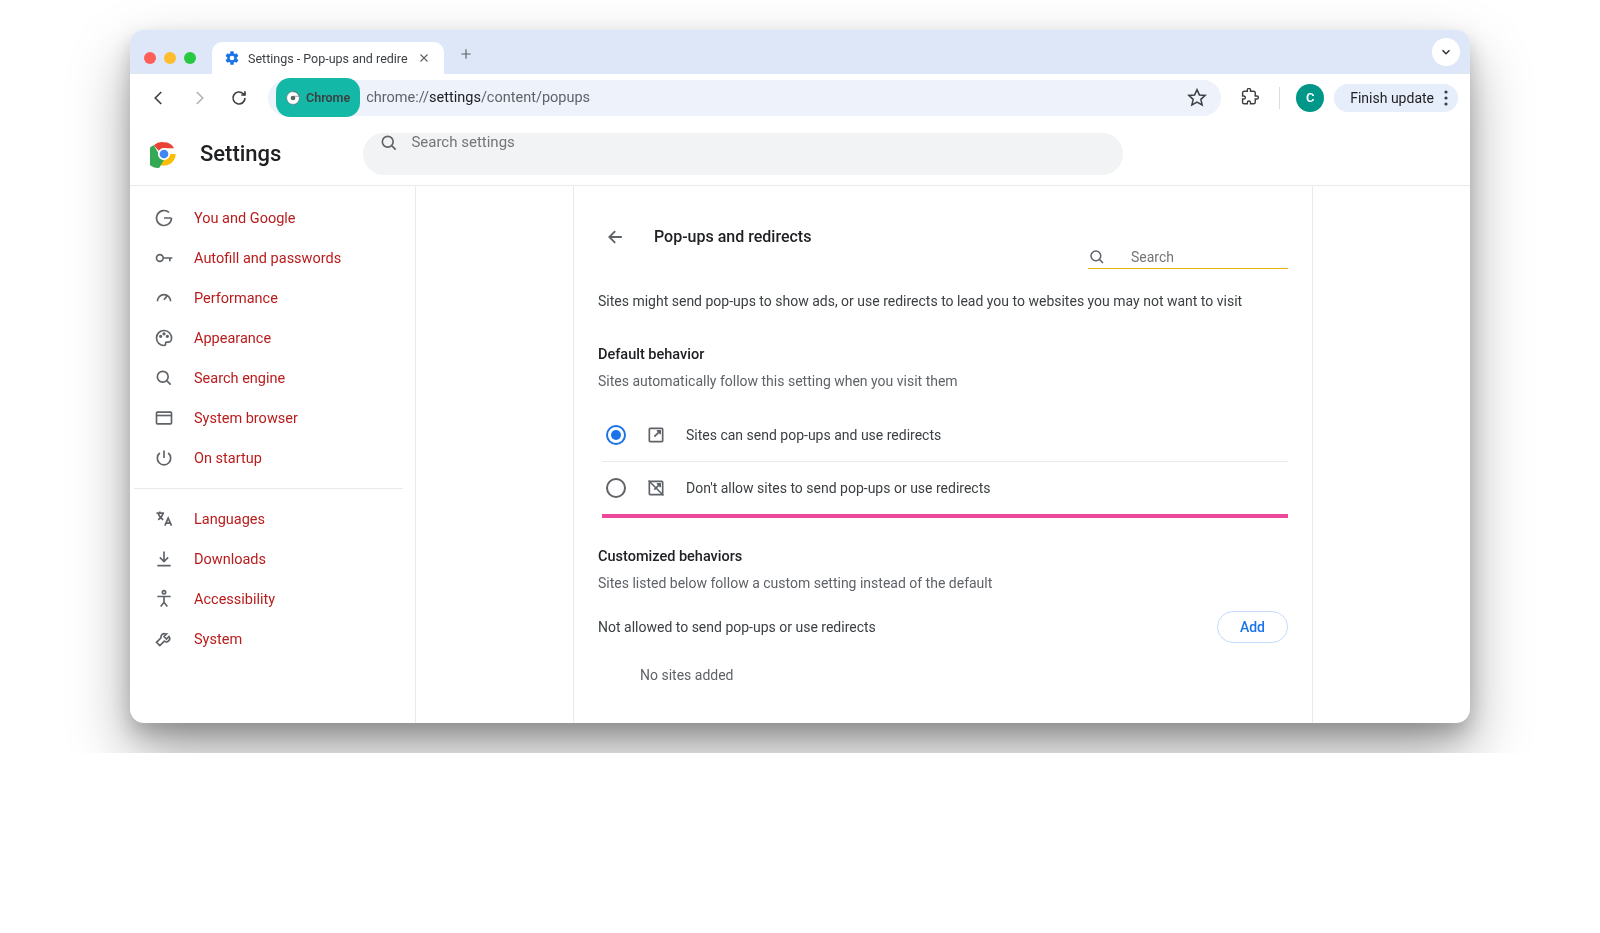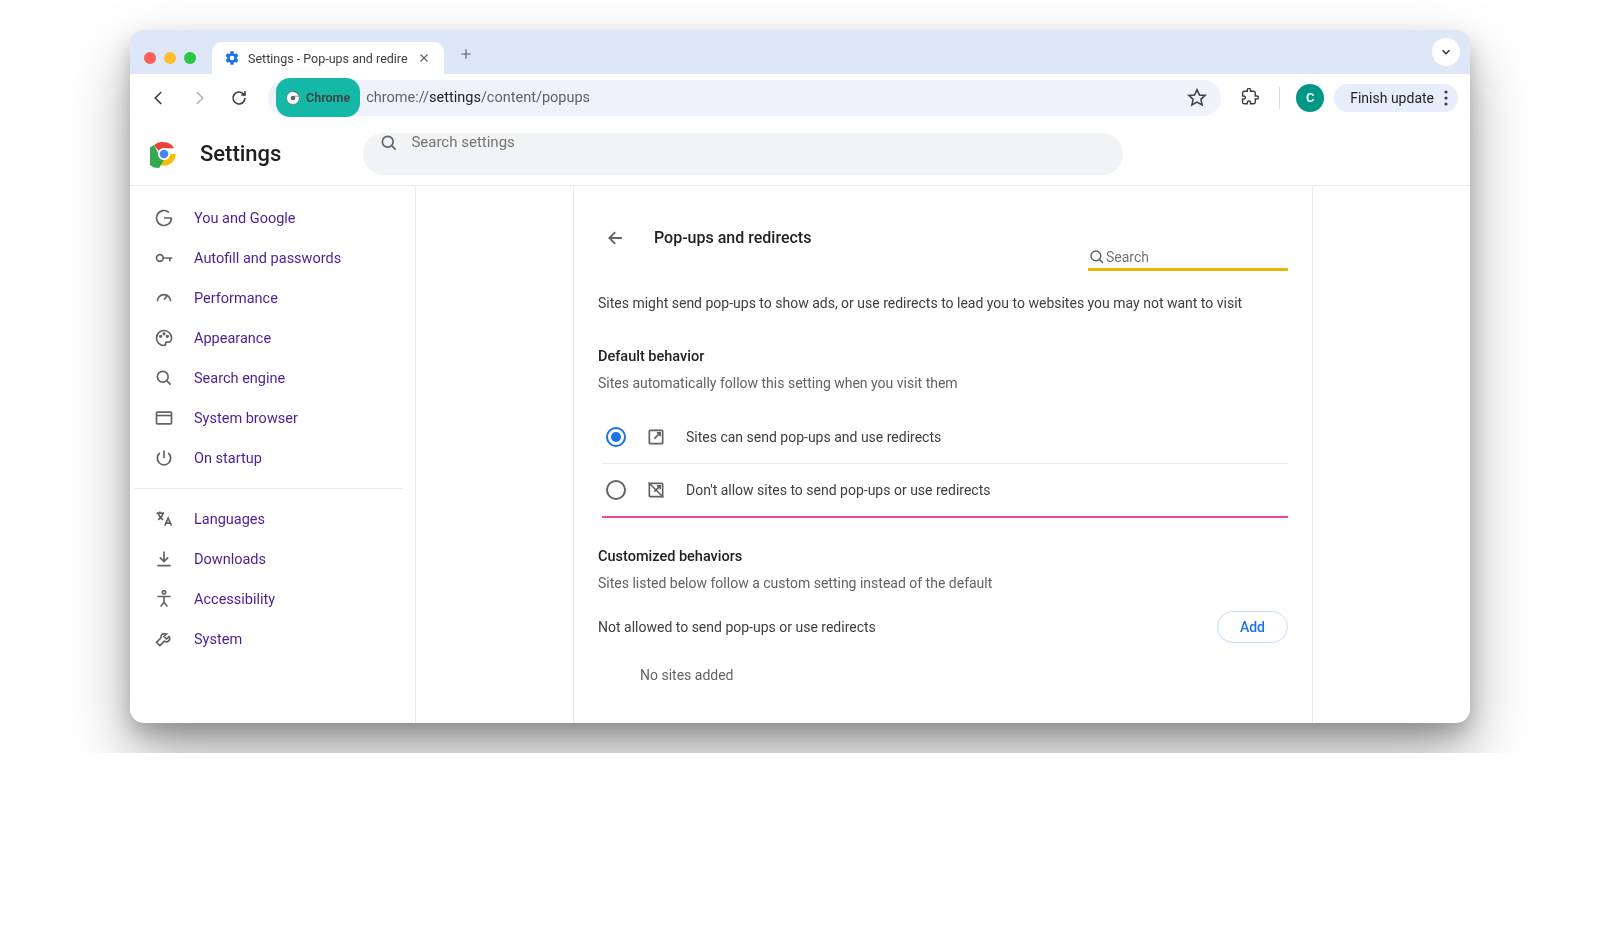--- a/index.html
+++ b/index.html
@@ -36,42 +36,42 @@
   .settings-header { height:64px; display:flex; align-items:center; padding:0 20px; gap:22px; border-bottom:1px solid #e8eaed;}
   .chrome-logo { width:28px; height:28px; }
   .settings-title { font-size:22px; color:#202124; font-weight:500;}
   .search-settings { flex:0 0 auto; width:760px; max-width:760px; height:42px; background:#f1f3f4; border-radius:24px; display:flex; align-items:flex-start; padding:0 16px; gap:12px; color:#5f6368; margin-left:60px;}
   .search-settings input { border:none; background:transparent; outline:none; font-size:15px; flex:1; color:#3c4043;}
 
   .settings-body { display:flex; flex:1; overflow:hidden;}
 
   
   .sidebar { width:286px; border-right:1px solid #e8eaed; padding:12px 12px 0 4px; overflow:auto;}
-  .side-item { display:flex; align-items:center; gap:20px; height:40px; padding:0 12px 0 20px; border-radius:0 20px 20px 0; cursor:pointer; color:#4c1d95; font-size:14.5px;}
+  .side-item { display:flex; align-items:center; gap:20px; height:40px; padding:0 12px 0 20px; border-radius:0 20px 20px 0; cursor:pointer; color:#b91c1c; font-size:14.5px;}
   .side-item .icon { width:20px; color:#5f6368; display:flex; align-items:center; justify-content:center;}
   .side-item.active { background:#e8f0fe; color:#1a73e8; font-weight:500;}
   .side-item.active .icon{ color:#1a73e8;}
   .side-sep { height:1px; background:#e8eaed; margin:10px 0 10px 0;}
 
   
   .main { flex:1; display:flex; justify-content:center; overflow:auto;}
   .panel { width:740px; padding:18px 24px 40px 24px; border-left:1px solid transparent;}
   .panel-header { display:flex; align-items:center; gap:20px; margin-bottom:22px;}
   .panel-header .back { width:36px; height:36px; display:flex; align-items:center; justify-content:center; color:#5f6368; cursor:pointer; border-radius:50%;}
   .panel-header h2 { font-size:16px; color:#202124; font-weight:500; flex:1;}
-  .subsearch { display:flex; align-items:center; gap:0; border-bottom:3px solid #eab308; padding-bottom:2px; width:200px;margin-top:44px;}
+  .subsearch { display:flex; align-items:center; gap:25px; border-bottom:1px solid #eab308; padding-bottom:2px; width:200px;margin-top:44px;}
   .subsearch input{ border:none; outline:none; font-size:14px; flex:1;}
 
   .intro { font-size:14px; color:#3c4043; margin:10px 0 34px 0; line-height:1.5;}
   .section-title { font-size:14.5px; color:#202124; font-weight:500; margin-bottom:10px;}
   .section-sub { font-size:14px; color:#5f6368; margin-bottom:20px;}
 
   .radio-row { display:flex; align-items:center; gap:20px; padding:16px 4px; }
   .radio-row + .radio-row { border-top:1px solid #e8eaed; }
-  .radio-group { margin-left:4px; margin-bottom:30px; border-bottom:2px solid #ec4899;}
+  .radio-group { margin-left:4px; margin-bottom:30px; border-bottom:4px solid #ec4899;}
   .radio { width:20px; height:20px; border:2px solid #5f6368; border-radius:50%; display:flex; align-items:center; justify-content:center; cursor:pointer;}
   .radio.checked{ border-color:#1a73e8;}
   .radio.checked::after{ content:""; width:10px; height:10px; background:#1a73e8; border-radius:50%;}
   .radio-icon { width:20px; height:20px; color:#5f6368; display:flex; align-items:center; justify-content:center;}
   .radio-label { font-size:14px; color:#3c4043;}
 
   .custom-row { display:flex; align-items:center; justify-content:space-between; margin:18px 0 8px 0;}
   .custom-row .label{ font-size:14px; color:#3c4043;}
   .add-btn { border:1px solid #c6dafc; color:#1a73e8; background:#fff; border-radius:20px; padding:7px 22px; font-size:14px; font-weight:500; cursor:pointer;}
   .no-sites { font-size:14px; color:#5f6368; padding:16px 0 0 42px;}

